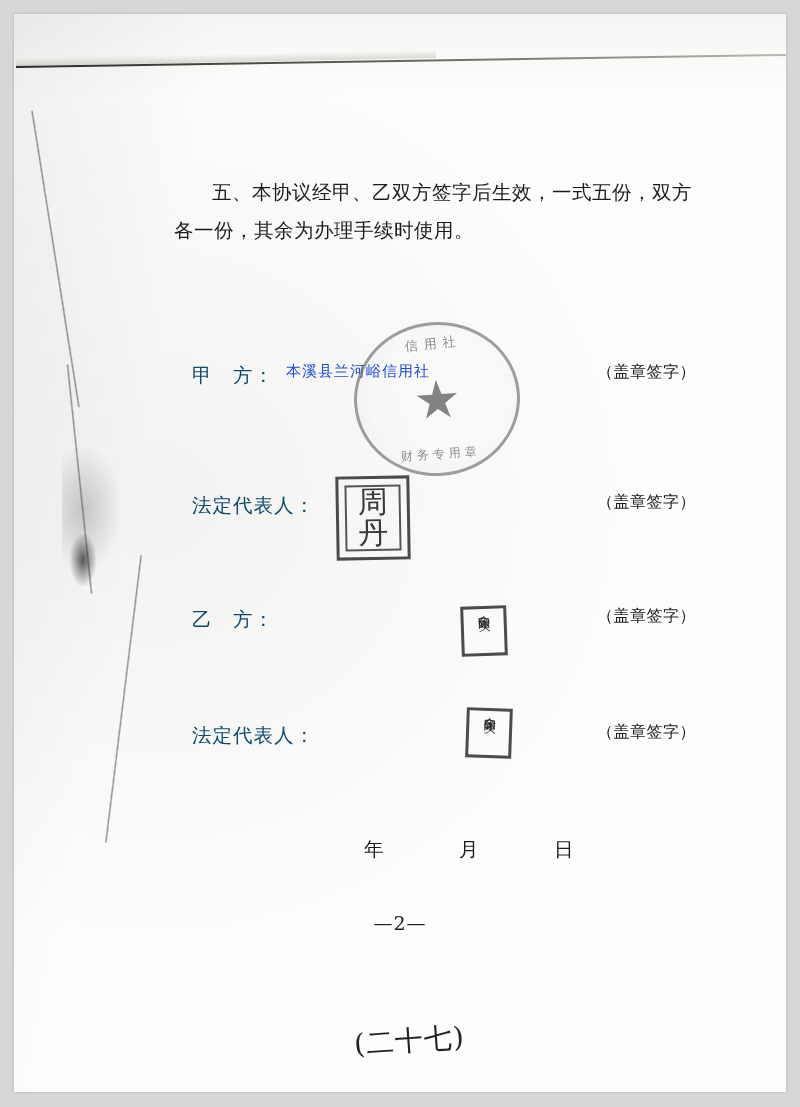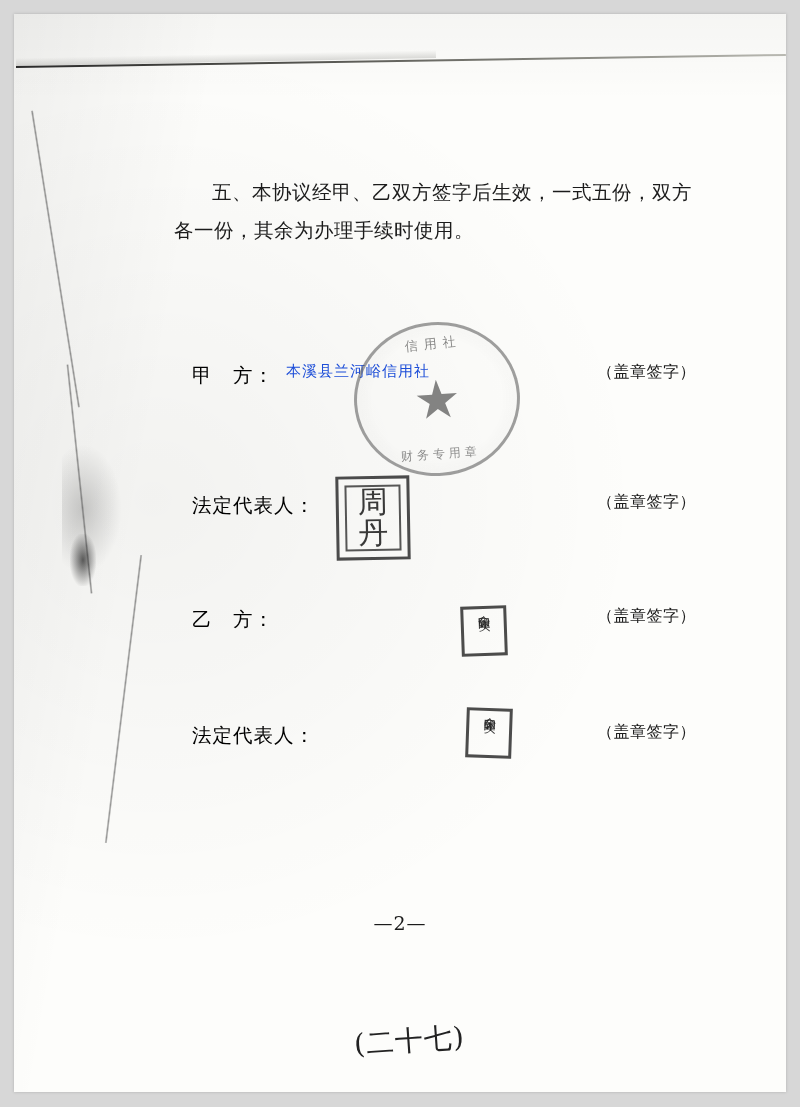--- a/index.html
+++ b/index.html
@@ -120,21 +120,21 @@
     width: 530px;
     height: 34px;
   }
   .sig-label {
     position: absolute;
     left: 18px;
     top: 0;
     font-size: 19.5px;
     letter-spacing: 1px;
     white-space: nowrap;
-    color: #000000;
+    color: #0c4a6e;
   }
   .sig-value {
     position: absolute;
     top: 0;
     font-size: 15px;
     letter-spacing: 1px;
     white-space: nowrap;
     color: #1d4ed8;
   }
   .sig-note {
@@ -313,20 +313,21 @@
       <div class="sig-row row-yi">
         <span class="sig-label">乙　方：</span>
         <span class="sig-note">（盖章签字）</span>
       </div>
 
       <div class="sig-row row-yi-rep">
         <span class="sig-label">法定代表人：</span>
         <span class="sig-note">（盖章签字）</span>
       </div>
 
+      <div class="date-line">年　月　日</div>
 
       <div class="page-number">—2—</div>
 
       <div class="handwritten">(二十七)</div>
 
     </div>
 
     <div class="seal-round">
       <span class="seal-top-text">信用社</span>
       <span class="seal-star">★</span>

